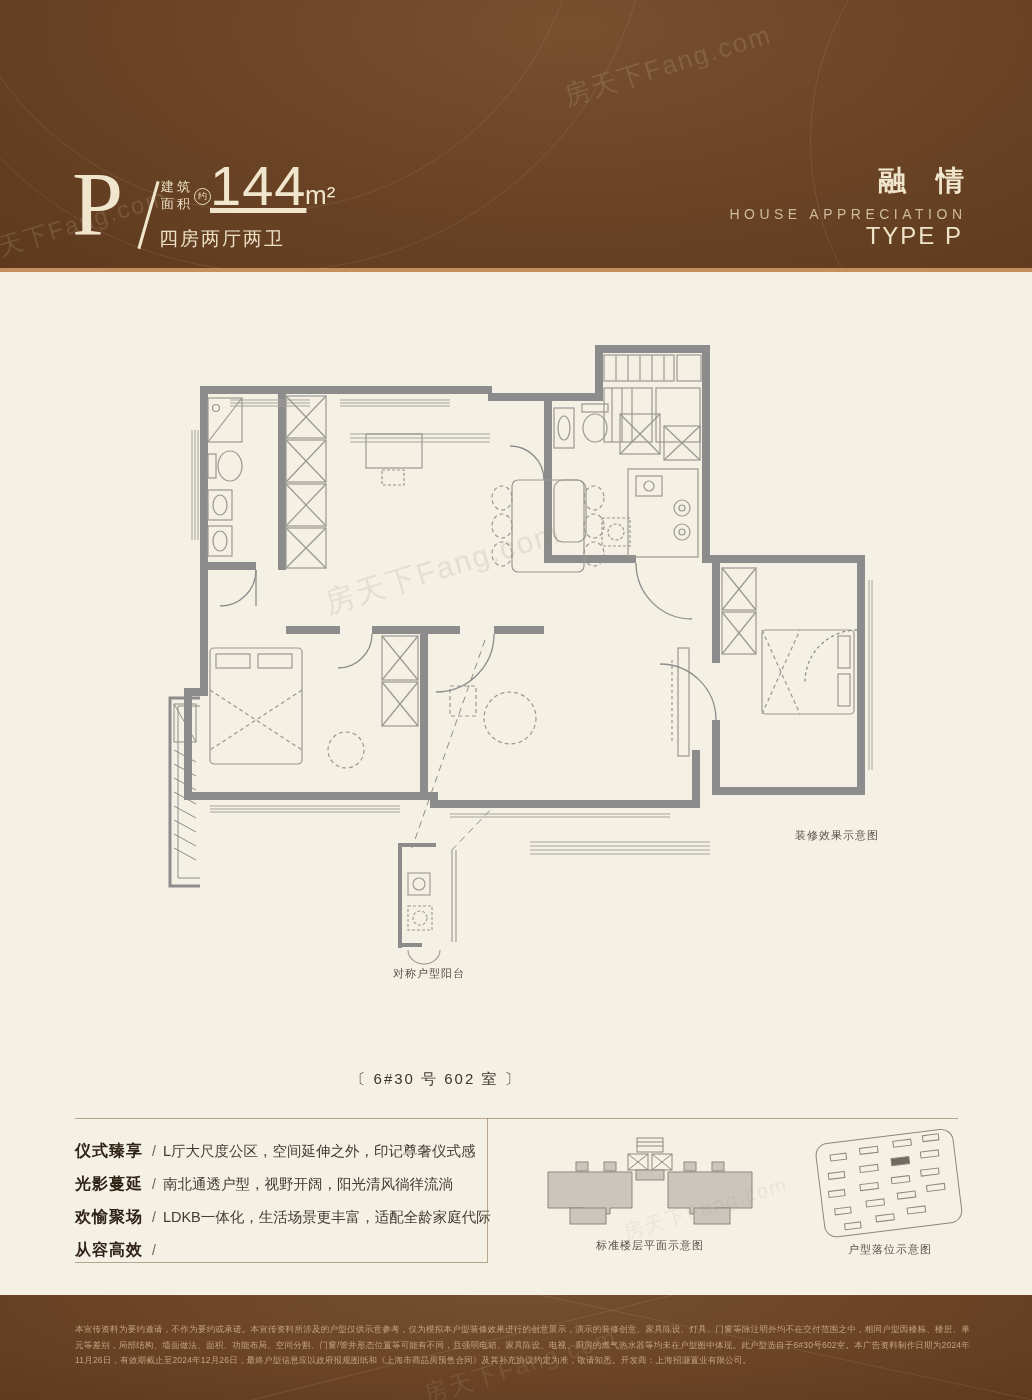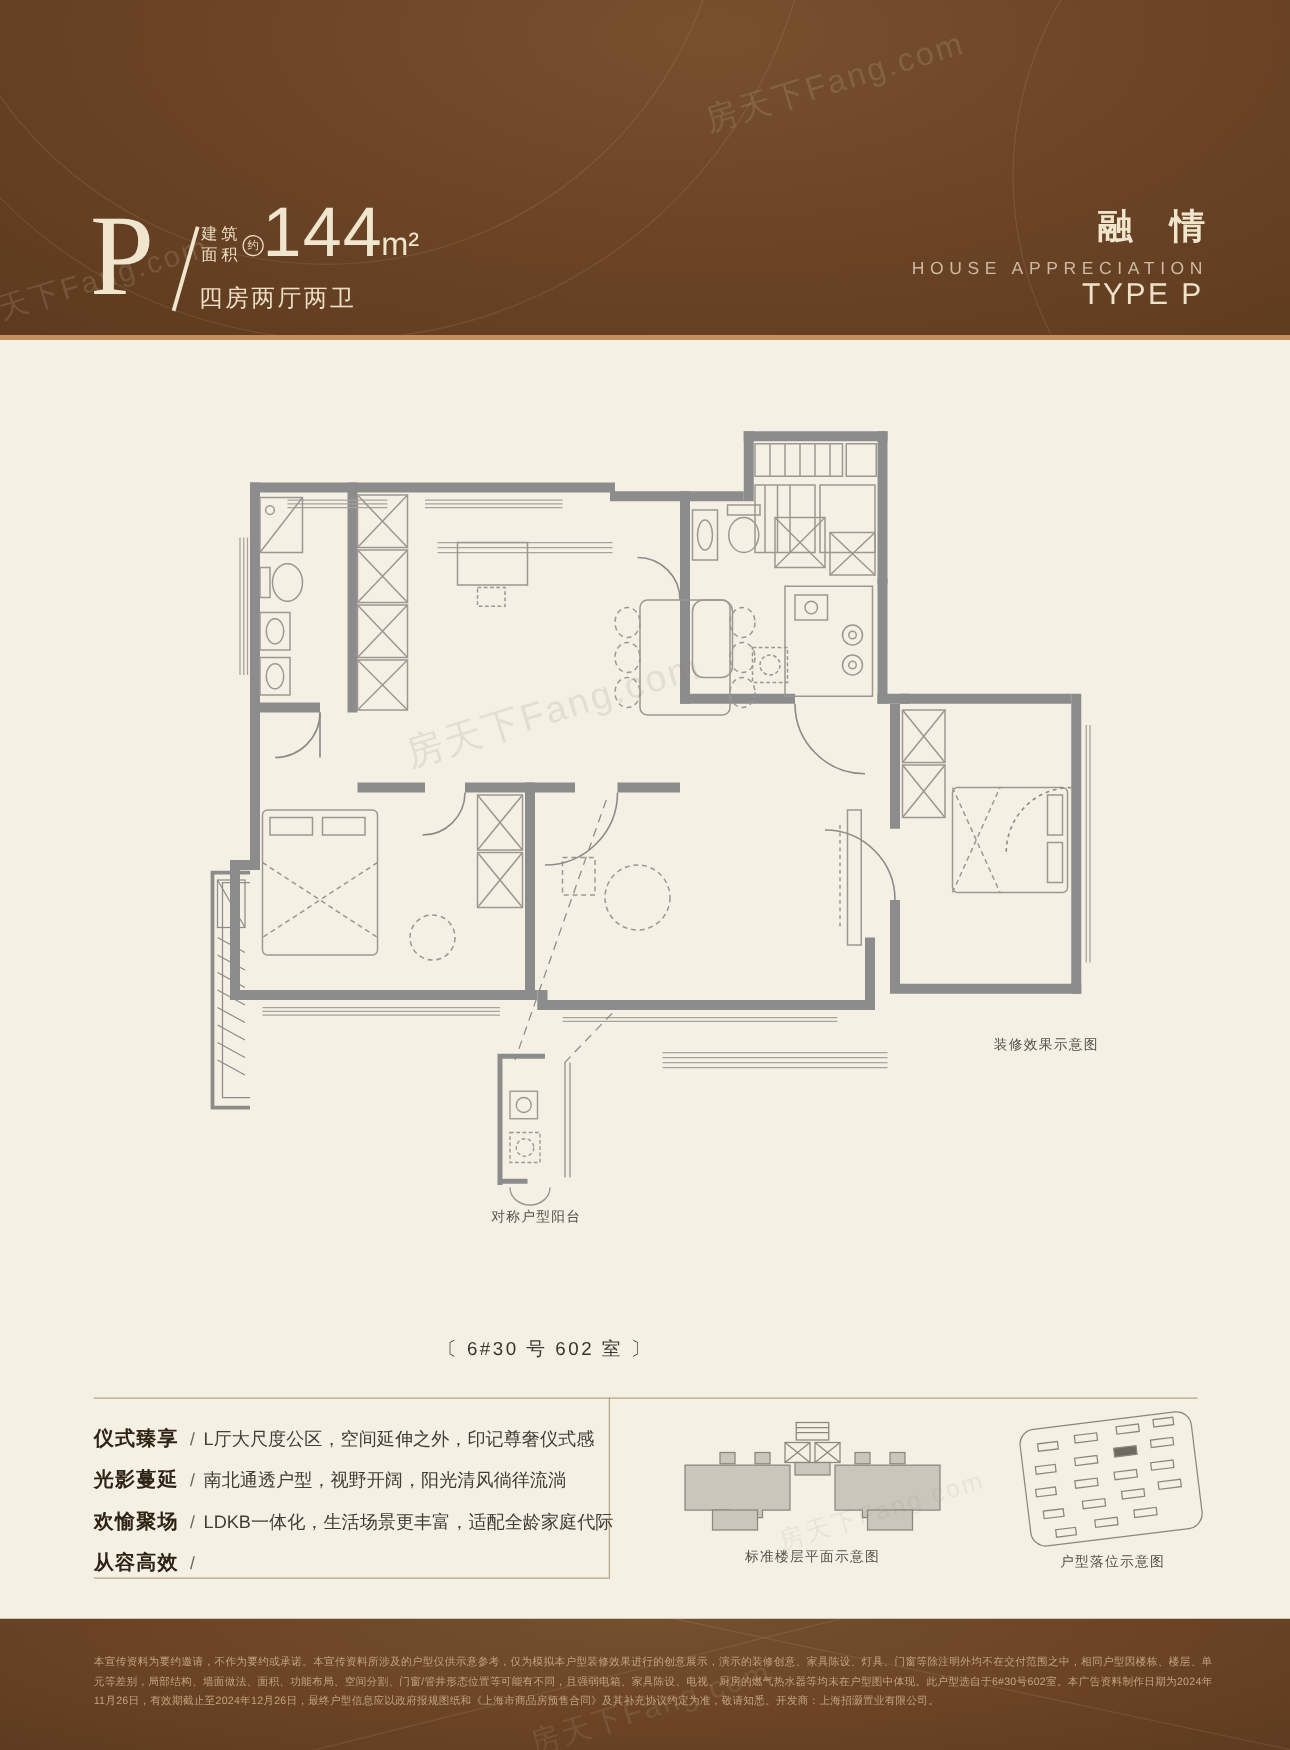--- a/index.html
+++ b/index.html
@@ -14,21 +14,21 @@
     overflow:hidden;
   }
   #header .arc{position:absolute;border-radius:50%;border:1.5px solid rgba(243,225,196,0.10);}
   #tanline{position:absolute;left:0;top:268px;width:1032px;height:4px;background:#c68f5e;}
   .hdr-text{color:#efe3ca;}
   #p-letter{position:absolute;left:72px;top:158px;font-family:"Liberation Serif","DejaVu Serif",serif;font-size:92px;line-height:92px;color:#f0e5cd;}
   #p-slash{position:absolute;left:147px;top:180px;width:2.5px;height:70px;background:#f0e5cd;transform:rotate(16deg);}
   #area-label{position:absolute;left:161px;top:178px;font-size:13px;line-height:17px;letter-spacing:3px;color:#ecdfc6;}
   #approx-badge{position:absolute;left:194px;top:188px;width:15px;height:15px;border:1px solid #ecdfc6;border-radius:50%;
     font-size:9px;line-height:15px;text-align:center;color:#ecdfc6;}
-  #area-value{position:absolute;left:210px;top:158px;font-size:56px;line-height:56px;font-weight:400;color:#f0e5cd;letter-spacing:1px;}
+  #area-value{position:absolute;left:210px;top:158px;font-size:56px;line-height:56px;font-weight:400;color:#f0e5cd;letter-spacing:1px;text-decoration:underline;}
   #area-unit{position:absolute;left:305px;top:180px;font-size:26px;color:#f0e5cd;}
   #layout-text{position:absolute;left:159px;top:226px;font-size:19px;letter-spacing:2px;color:#ecdfc6;}
   #brand-cn{position:absolute;right:68px;top:162px;font-size:28px;font-weight:bold;letter-spacing:11px;margin-right:-11px;color:#f0e5cd;text-align:right;}
   #brand-en{position:absolute;right:70px;top:206px;font-size:14px;letter-spacing:4.5px;margin-right:-4.5px;color:#cdbb9f;text-align:right;}
   #type-name{position:absolute;right:69px;top:222px;font-size:24px;letter-spacing:2px;color:#eee2c9;text-align:left;}
   .wm{position:absolute;font-size:26px;letter-spacing:2px;transform:rotate(-17deg);white-space:nowrap;pointer-events:none;}
   .wm.on-brown{color:rgba(244,226,196,0.14);}
   .wm.on-cream{color:rgba(150,130,108,0.16);}
   
   .plan-caption{position:absolute;font-size:11px;color:#56514a;letter-spacing:1px;}

